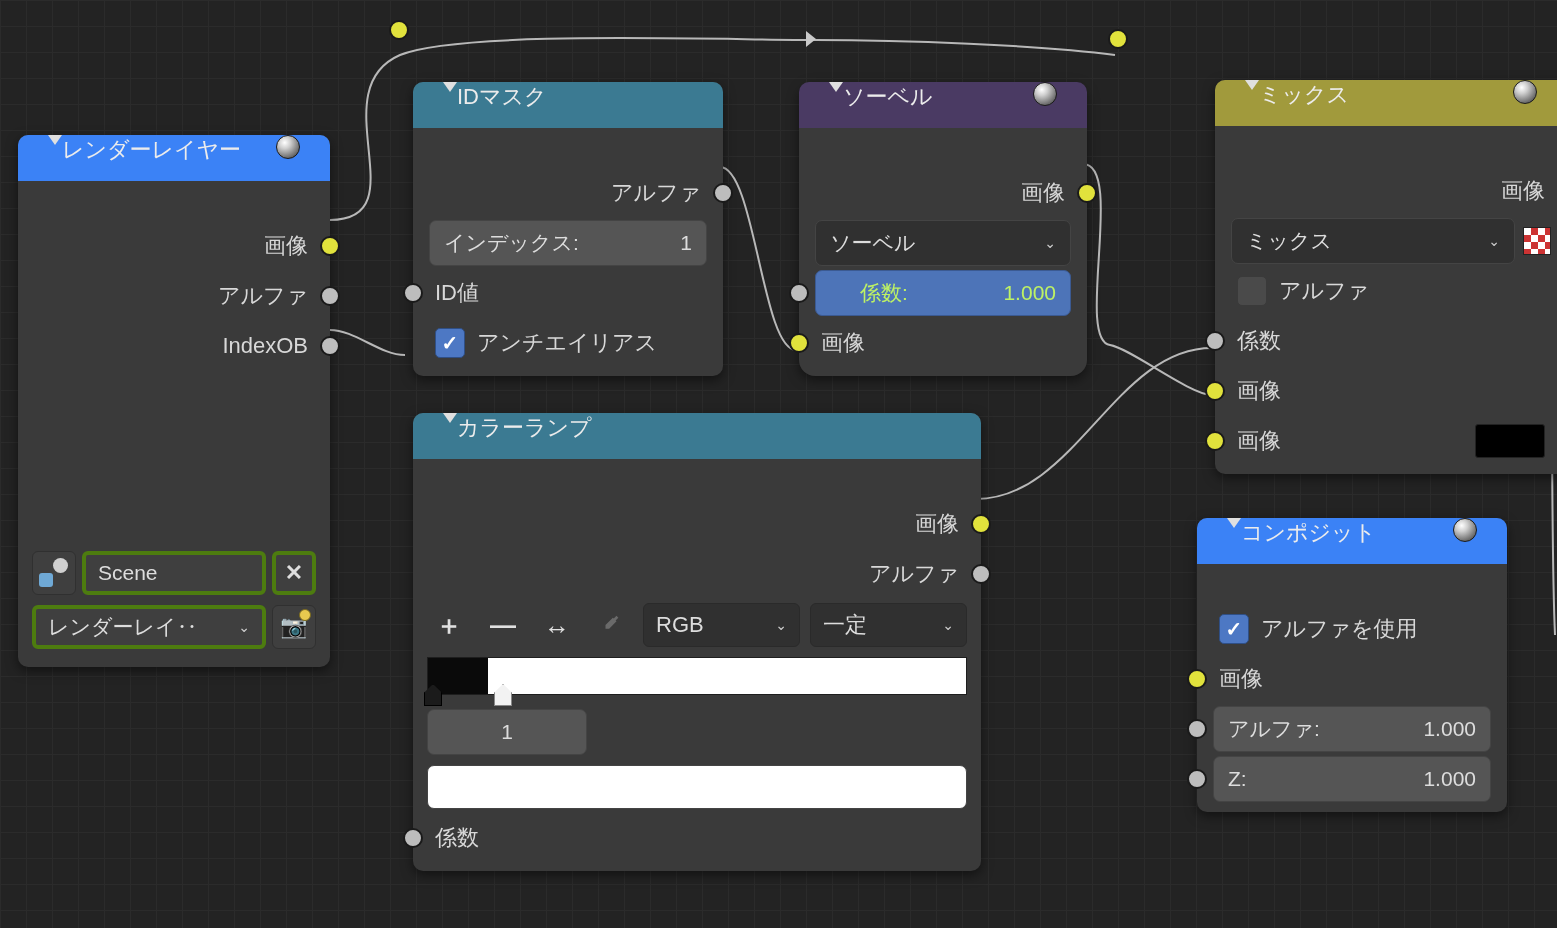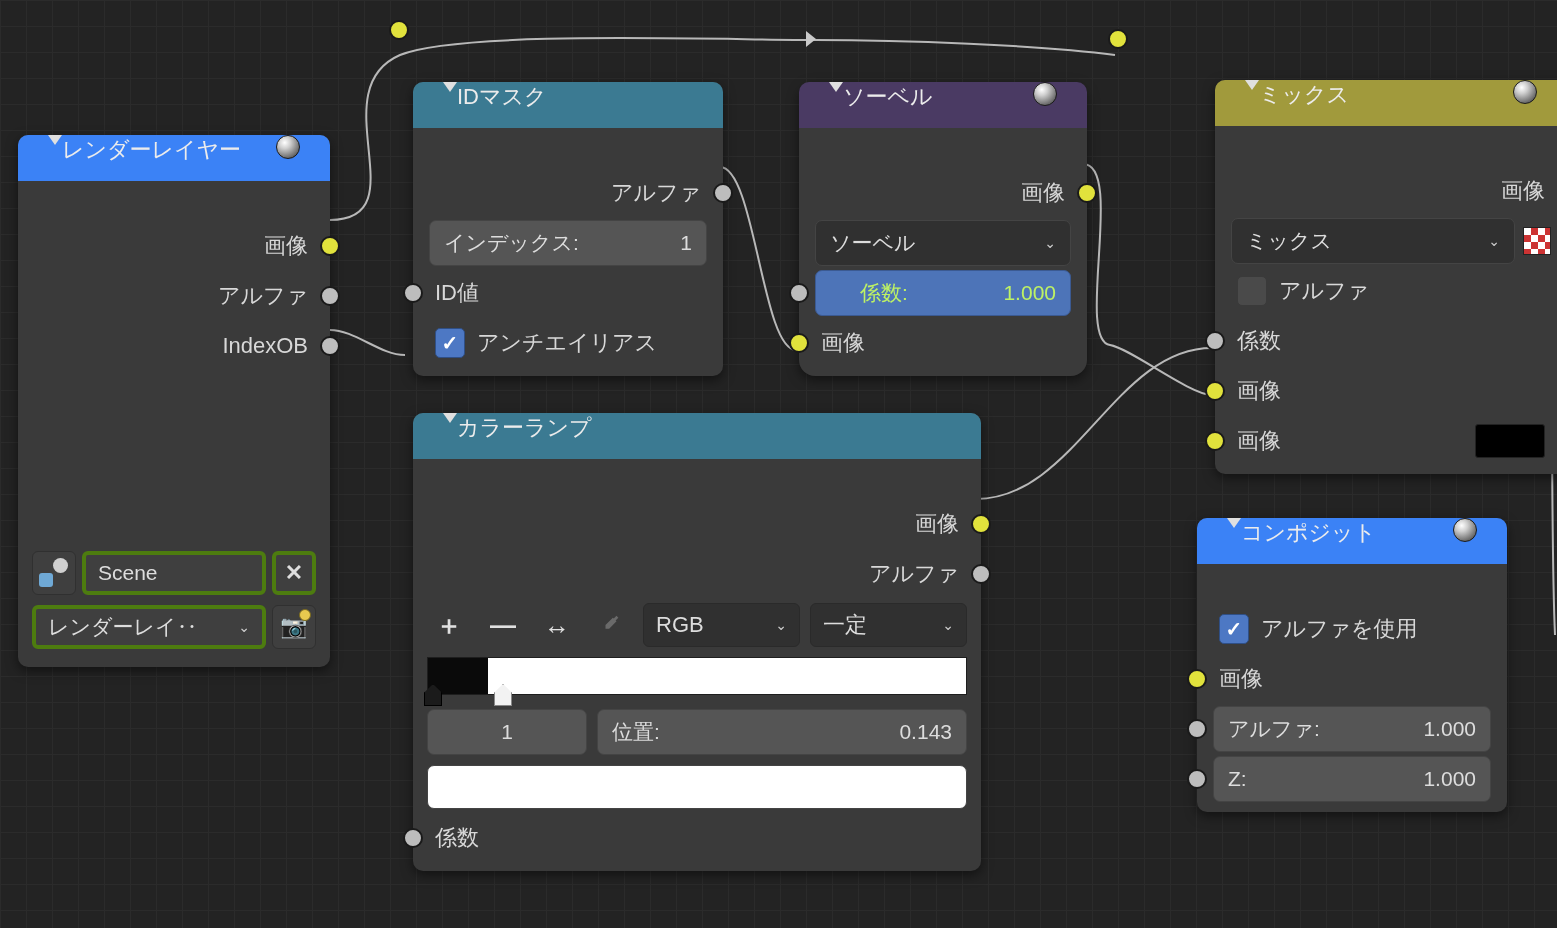--- a/index.html
+++ b/index.html
@@ -311,24 +311,20 @@
     </div>
     <div class="grad">
       <div class="dark"></div>
       <div class="stop" style="left:-4px;"></div>
       <div class="stop white" style="left:66px;"></div>
     </div>
     <div style="display:flex; gap:10px; padding:10px 14px 4px;">
       <div class="field" style="width:160px;">
         <span>1</span>
       </div>
-      <div class="field split" style="flex:1;">
-        <span>位置:</span>
-        <span>0.143</span>
-      </div>
     </div>
     <div style="padding:6px 14px 4px;">
       <div class="field white" style="height:44px;"></div>
     </div>
     <div class="row left">
       <span class="socket in sk-gray"></span>
       <span class="label">係数</span>
     </div>
   </div>
 </div>

